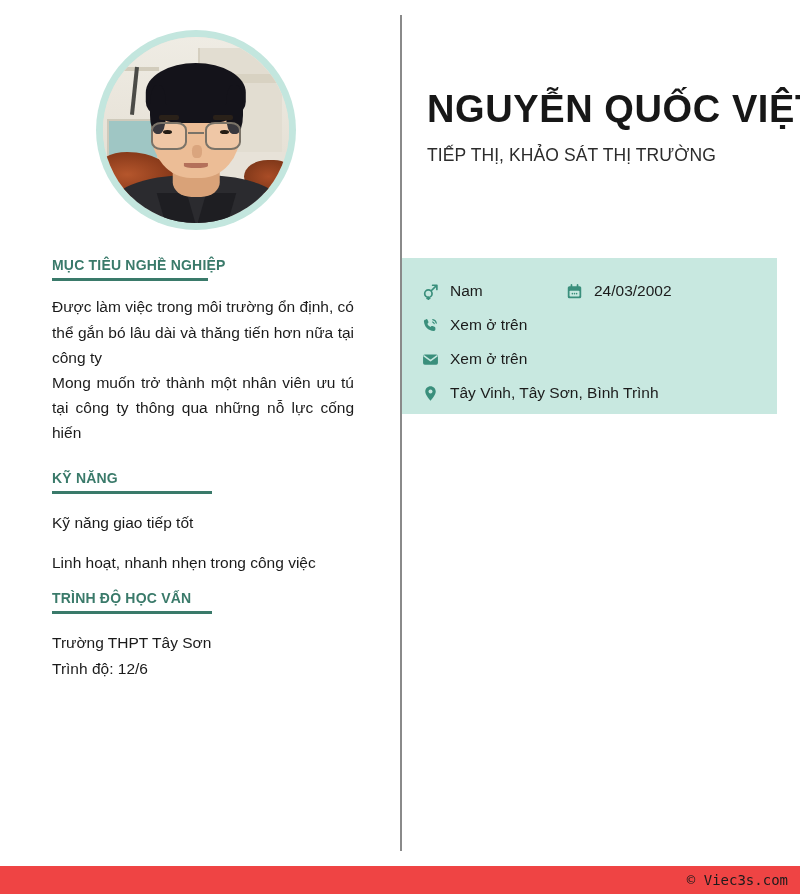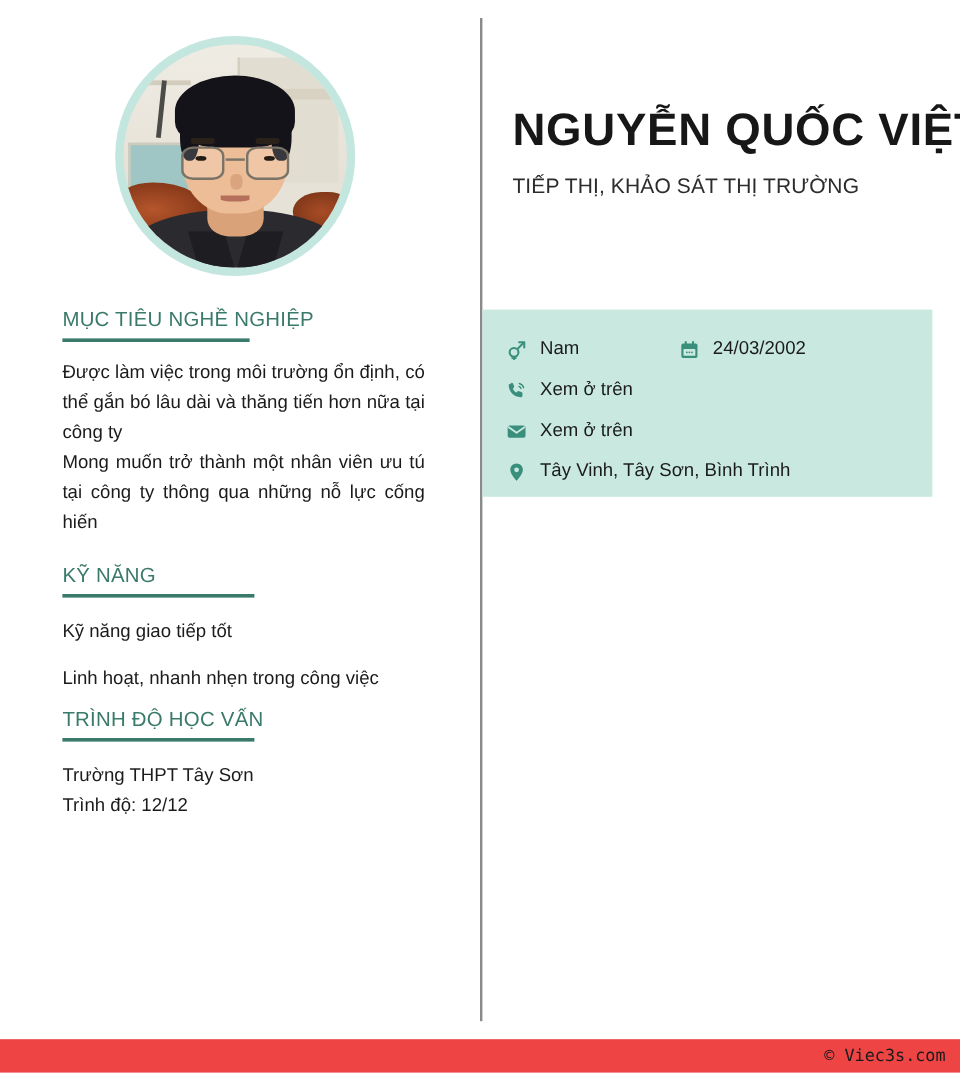--- a/index.html
+++ b/index.html
@@ -248,22 +248,22 @@
     top: 68%;
     width: 13%;
     height: 2.2%;
     background: #b4705a;
     border-radius: 0 0 50% 50%;
   }
 
   
   .sec-head {
     color: #3a7a6a;
-    font-size: 17px;
-    font-weight: normal;
+    font-size: 14px;
+    font-weight: bold;
     letter-spacing: 0.2px;
     line-height: 1.1;
     white-space: nowrap;
   }
   .sec-rule {
     height: 3px;
     background: #3a7a6a;
     margin-top: 5px;
   }
 
@@ -455,21 +455,21 @@
       <div class="sec-rule"></div>
       <div class="body-text skill-item">Kỹ năng giao tiếp tốt</div>
       <div class="body-text skill-item">Linh hoạt, nhanh nhẹn trong công việc</div>
     </div>
 
     <div class="blk-education">
       <div class="sec-head">TRÌNH ĐỘ HỌC VẤN</div>
       <div class="sec-rule"></div>
       <div class="body-text edu-lines">
         <div>Trường THPT Tây Sơn</div>
-        <div>Trình độ: 12/12</div>
+        <div>Trình độ: 12/6</div>
       </div>
     </div>
 
   </div>
 
   <div class="divider"></div>
 
   <div class="right-col">
 
     <div class="name-block">

